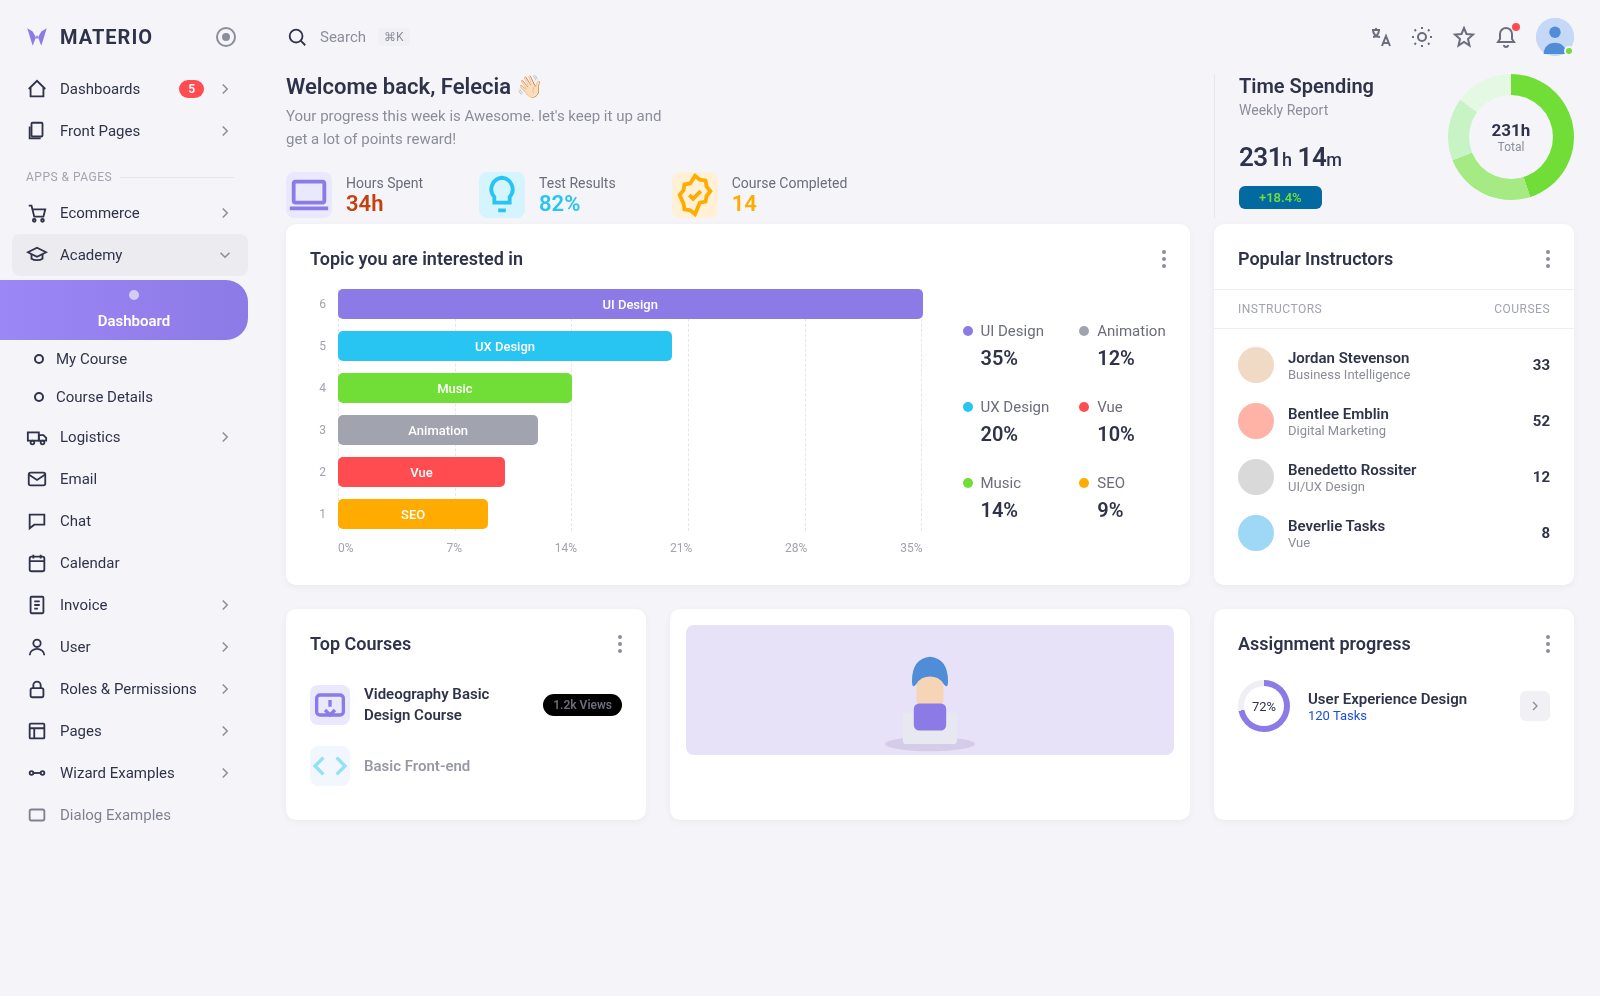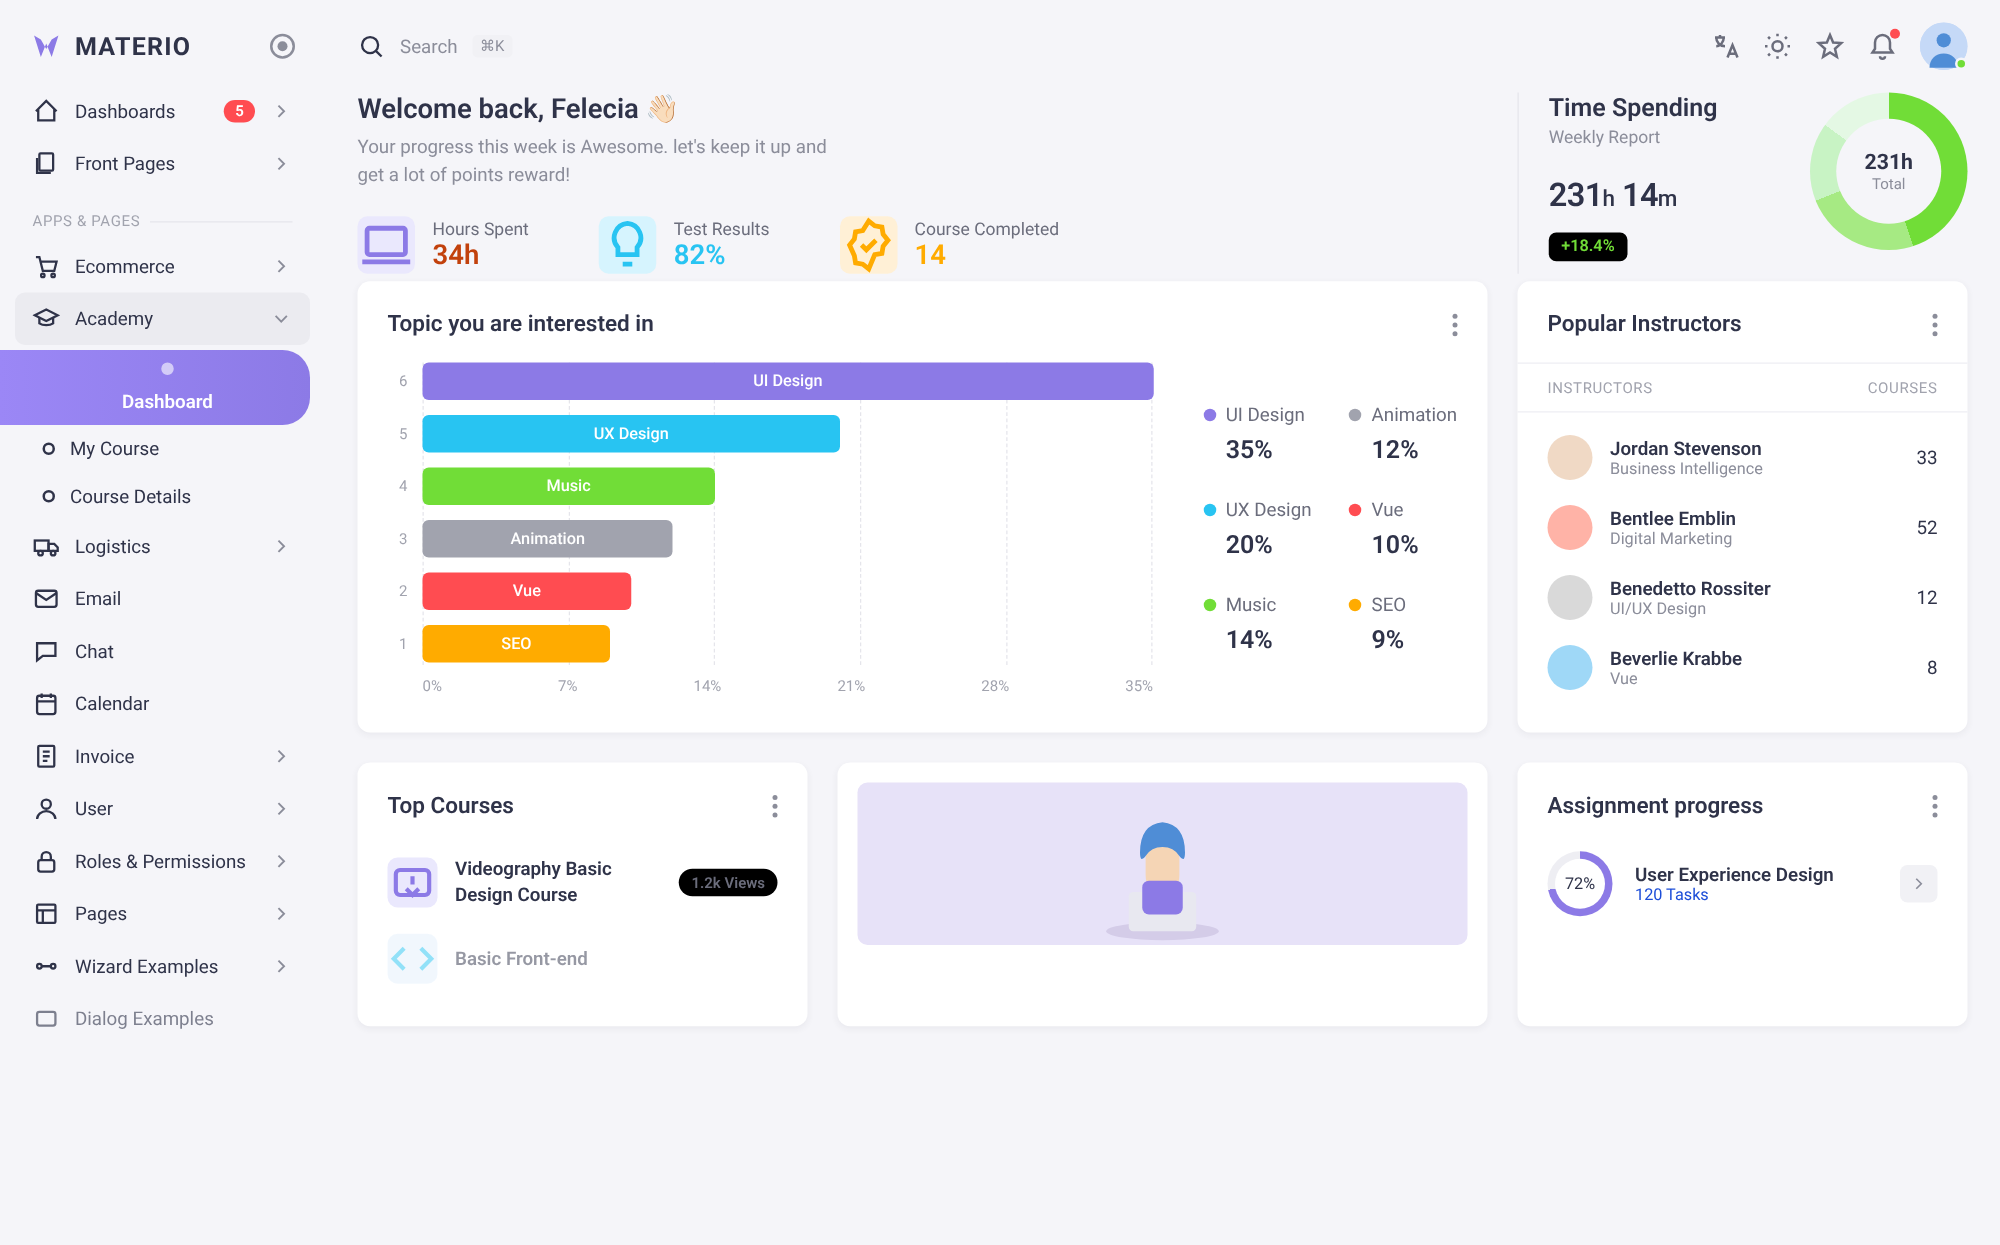--- a/index.html
+++ b/index.html
@@ -58,21 +58,21 @@
 .stat-value.purple { color: #c2410c; }
 .stat-value.blue { color: #28c4f2; }
 .stat-value.yellow { color: #ffab00; }
 
 
 .time-card { padding-left: 24px; border-left: 1px solid #e5e5eb; display: flex; justify-content: space-between; gap: 4px; align-items: flex-start; }
 .time-card h3 { font-size: 20px; font-weight: 600; margin-bottom: 4px; }
 .time-sub { color: #8b8d9a; font-size: 14px; margin-bottom: 24px; }
 .time-value { font-size: 26px; font-weight: 600; margin-bottom: 14px; letter-spacing:-0.5px; }
 .time-value .unit { font-size:18px; font-weight:500; }
-.time-badge { background: #000000; color: #71dd37; font-size: 13px; font-weight: 600; padding: 4px 10px; border-radius: 6px; display: inline-block; }
+.time-badge { background: #0369a1; color: #71dd37; font-size: 13px; font-weight: 600; padding: 4px 20px; border-radius: 6px; display: inline-block; }
 .donut { width: 126px; height: 126px; border-radius: 50%; background: conic-gradient(#71dd37 0 162deg, #a6ea83 162deg 248deg, #c8f3c4 248deg 306deg, #e4f8e4 306deg 360deg); display: flex; align-items: center; justify-content: center; flex-shrink: 0; }
 .donut-inner { width: 84px; height: 84px; background: #f5f5f9; border-radius: 50%; display: flex; flex-direction: column; align-items: center; justify-content: center; }
 .donut-inner .val { font-size: 17px; font-weight: 700; color:#2f3349; }
 .donut-inner .lbl { font-size: 12px; color: #8b8d9a; }
 
 .row2 { display: grid; grid-template-columns: 1fr 360px; gap: 24px; margin-top: 6px; }
 .card { background: #fff; border-radius: 10px; padding: 24px; box-shadow: 0 2px 6px rgba(47,51,73,0.06); }
 .card-header { display: flex; align-items: center; justify-content: space-between; margin-bottom: 20px; }
 .card-header h3 { font-size: 18px; font-weight: 600; color:#2f3349; }
 .dots-v { width: 4px; height: 18px; display: flex; flex-direction: column; justify-content: space-between; cursor:pointer; }
@@ -94,21 +94,21 @@
 .legend-top { display: flex; align-items: center; gap: 8px; color: #6b6d7c; font-size: 15px; }
 .legend-dot { width: 10px; height: 10px; border-radius: 50%; }
 .legend-pct { font-size: 20px; font-weight: 600; color: #2f3349; padding-left: 18px; }
 
 
 .table-header { display: flex; justify-content: space-between; font-size: 12px; color: #a1a3ae; letter-spacing: 0.5px; padding: 12px 0; border-top: 1px solid #eeeef3; border-bottom: 1px solid #eeeef3; margin: 0 -24px 8px; padding-left: 24px; padding-right: 24px; }
 .inst-row { display: flex; align-items: center; gap: 14px; padding: 10px 0; }
 .inst-ava { width: 36px; height: 36px; border-radius: 50%; flex-shrink: 0; }
 .inst-name { font-weight: 600; color: #2f3349; }
 .inst-role { font-size: 13px; color: #8b8d9a; }
-.inst-count { margin-left: auto; font-weight: 400; color: #2f3349; }
+.inst-count { margin-left: auto; font-weight: 700; color: #2f3349; }
 
 
 .row3 { display: grid; grid-template-columns: 360px 1fr 360px; gap: 24px; margin-top: 24px; }
 .course-item { display: flex; align-items: center; gap: 14px; padding: 10px 0; }
 .course-icon { width: 40px; height: 40px; border-radius: 8px; background: #eae8fd; display: flex; align-items: center; justify-content: center; color: #8c7ae6; flex-shrink: 0; }
 .course-title { font-weight: 600; color: #2f3349; flex: 1; line-height: 1.4; }
 .course-views { background: #000000; color: #6b6d7c; font-size: 12px; font-weight: 600; padding: 4px 10px; border-radius: 12px; white-space: nowrap; }
 .illus { background: #e7e2f8; border-radius: 8px; height: 130px; display: flex; align-items: flex-end; justify-content: center; overflow: hidden; }
 .assign { display: flex; align-items: center; gap: 18px; padding: 6px 0; }
 .assign-ring { width: 52px; height: 52px; border-radius: 50%; background: conic-gradient(#8c7ae6 0 259deg, #eeeef3 259deg 360deg); display: flex; align-items: center; justify-content: center; flex-shrink: 0; }
@@ -561,21 +561,21 @@
               <div class="inst-ava" style="background:#d9d9d9"></div>
               <div>
                 <div class="inst-name">Benedetto Rossiter</div>
                 <div class="inst-role">UI/UX Design</div>
               </div>
               <div class="inst-count">12</div>
             </div>
             <div class="inst-row">
               <div class="inst-ava" style="background:#9fd8f7"></div>
               <div>
-                <div class="inst-name">Beverlie Krabbe</div>
+                <div class="inst-name">Beverlie Tasks</div>
                 <div class="inst-role">Vue</div>
               </div>
               <div class="inst-count">8</div>
             </div>
           </div>
       </div>
     </div>
 
     <div class="row3">
       <div class="card">

